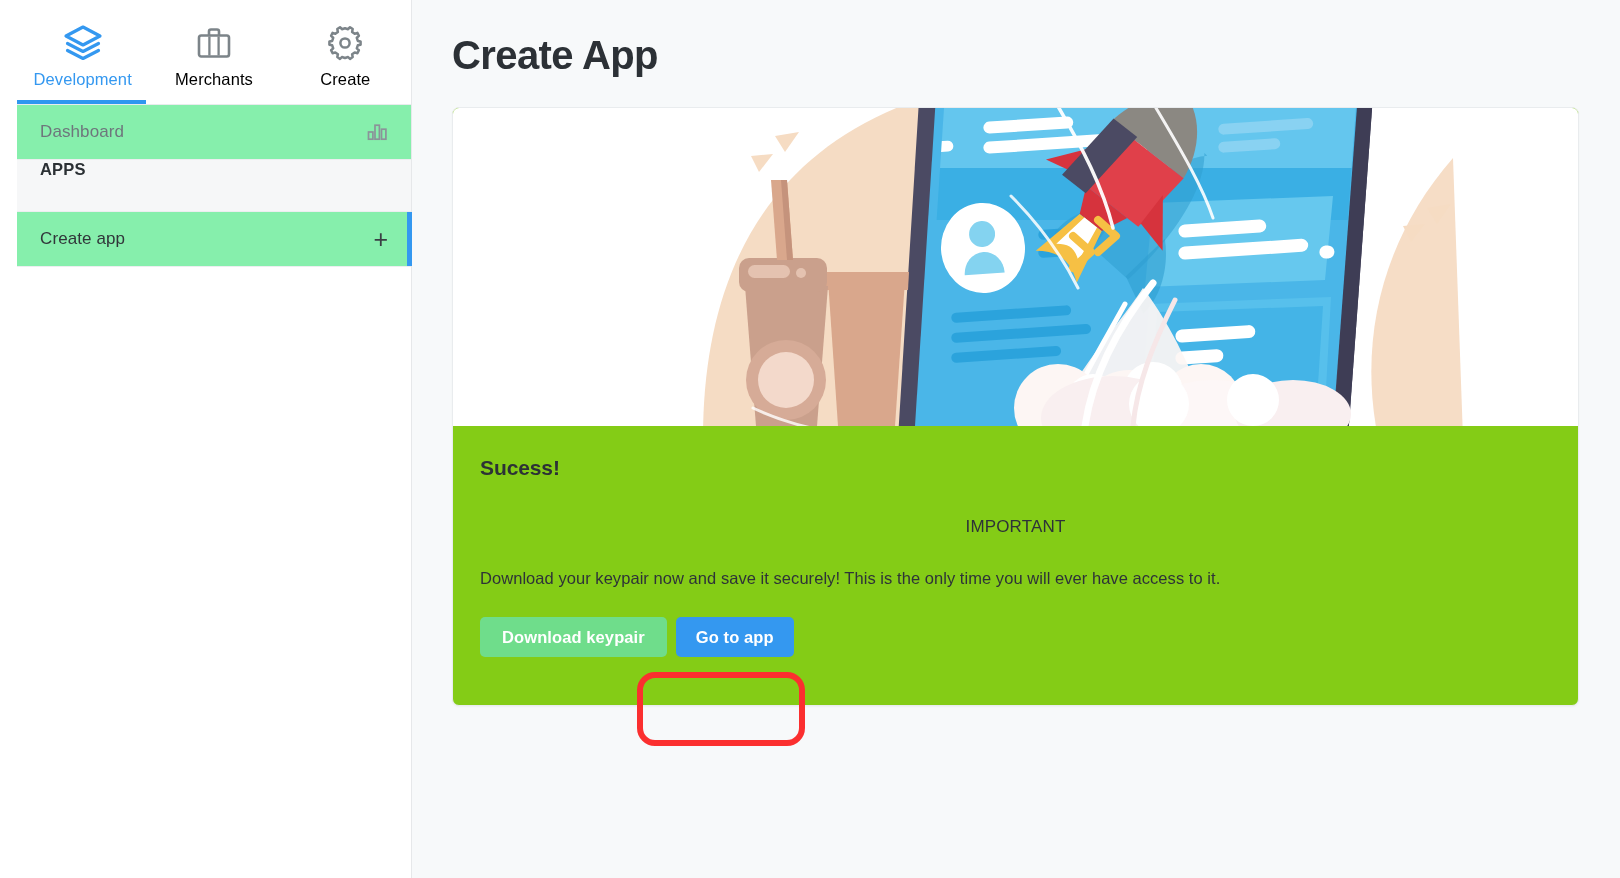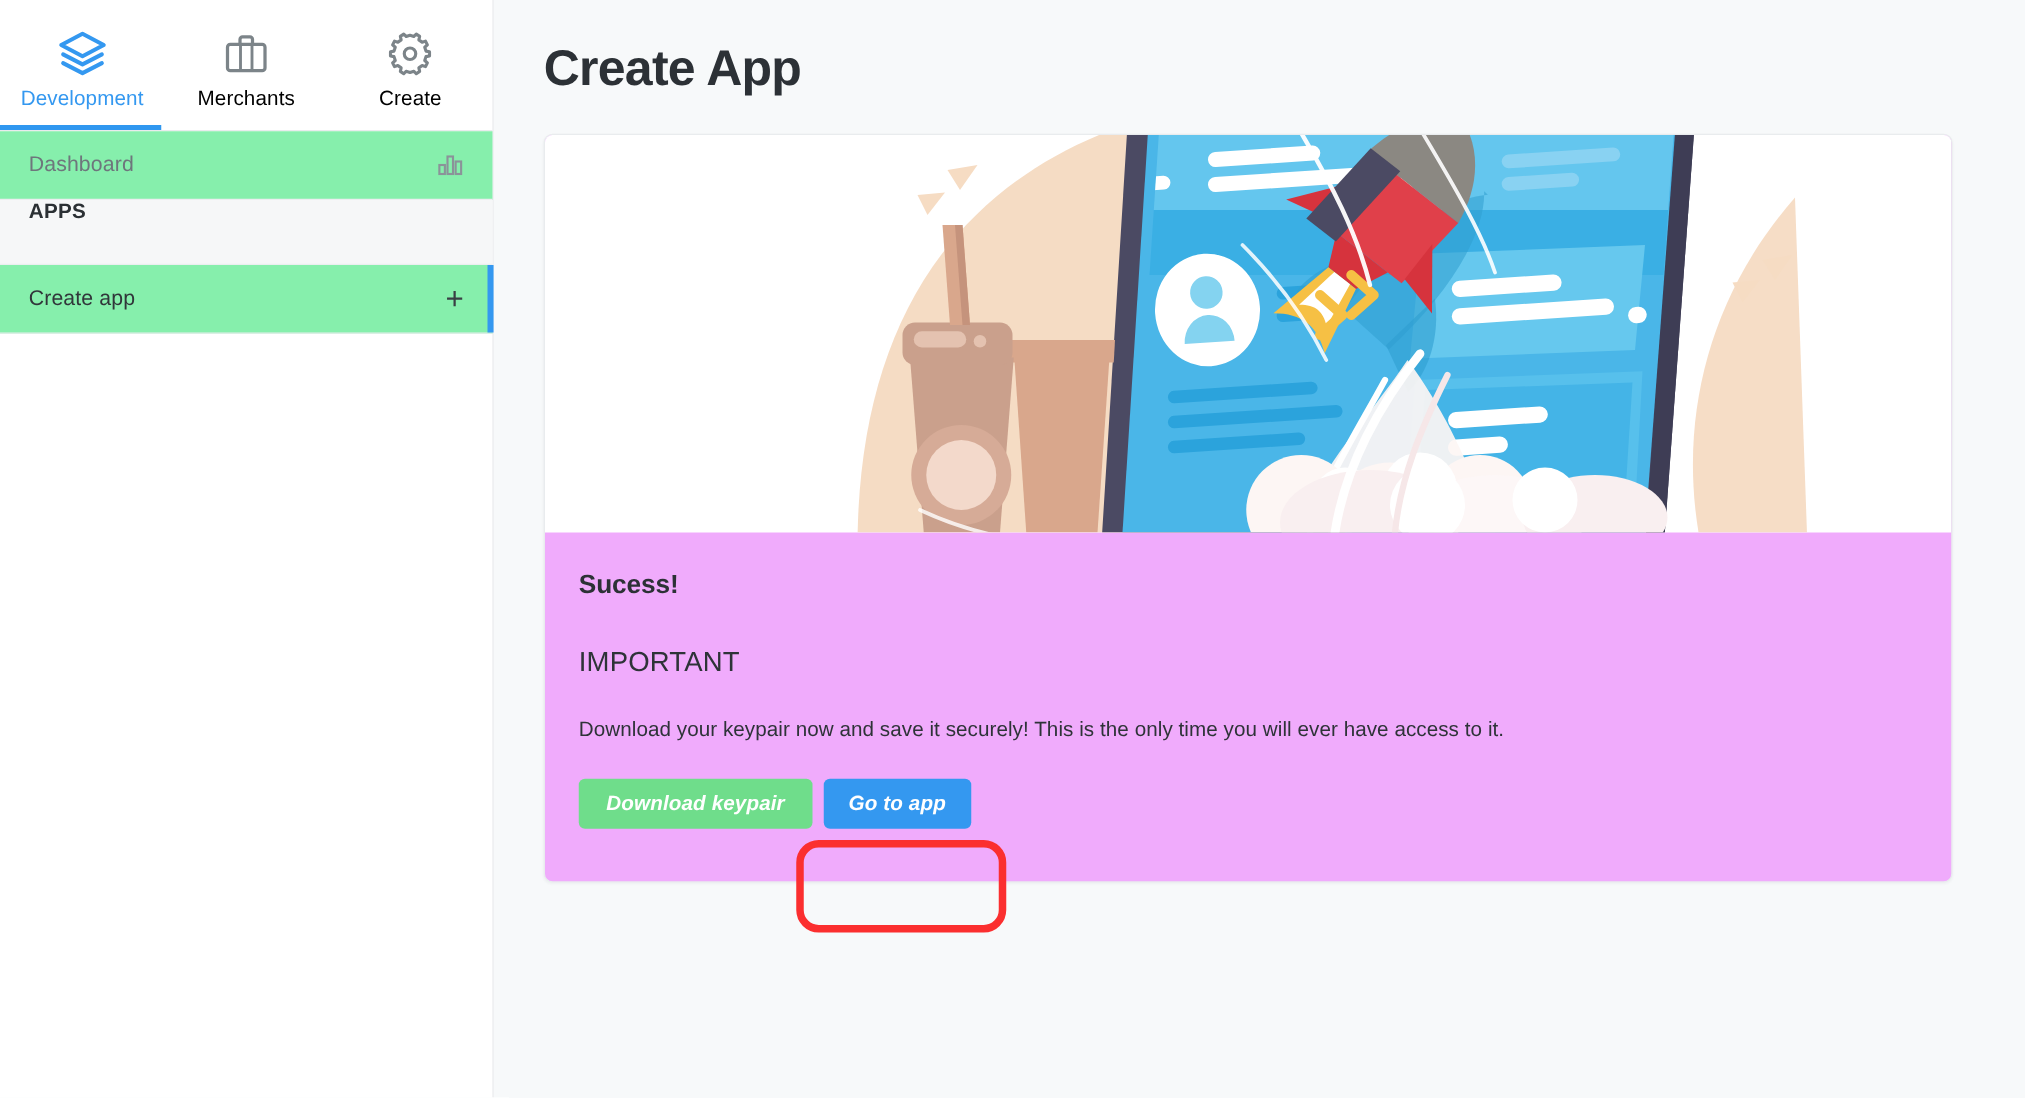--- a/index.html
+++ b/index.html
@@ -10,20 +10,21 @@
     overflow: hidden;
     font-family: "Liberation Sans", sans-serif;
     background: #ffffff;
     -webkit-font-smoothing: antialiased;
   }
   .app {
     position: relative;
     width: 1620px;
     height: 675px;
     display: flex;
+    padding-left: 17px;
   }
 
   
   .sidebar {
     width: 395px;
     height: 878px;
     background: #ffffff;
     border-right: 1px solid #e6e8ea;
     flex: 0 0 395px;
     position: relative;
@@ -135,21 +136,21 @@
   }
   .page-sub {
     font-size: 17px;
     color: #868e95;
     margin-top: 13px;
     letter-spacing: 0.05px;
   }
 
   .card {
     margin-top: 31px;
-    background: #f0abfc;
+    background: #84cc16;
     border: 1px solid #e9ecee;
     border-radius: 7px;
     box-shadow: 0 1px 2px rgba(30,40,50,0.045);
     width: 1127px;
     height: 599px;
     overflow: hidden;
     position: relative;
   }
 
   
@@ -164,24 +165,25 @@
 
   
   .card-body { padding: 30px 27px 0 27px; }
   .success-h {
     font-size: 21px;
     font-weight: 700;
     color: #2c3136;
     letter-spacing: -0.1px;
   }
   .important-h {
-    font-size: 22px;
+    font-size: 17px;
     color: #2e3338;
     margin-top: 37px;
     letter-spacing: 0.15px;
+    text-align: center;
   }
   .body-p {
     font-size: 16.5px;
     color: #2e3338;
     margin-top: 7px;
     letter-spacing: 0.05px;
   }
   .body-p.second { margin-top: 32px; }
 
   .btn-row {
@@ -196,21 +198,20 @@
     font-size: 16.5px;
     font-weight: 700;
     color: #ffffff;
     cursor: pointer;
     height: 40px;
     display: inline-flex;
     align-items: center;
     justify-content: center;
     font-family: "Liberation Sans", sans-serif;
     letter-spacing: 0.1px;
-    font-style: italic;
   }
   .btn-download { background: #6fdd8b; padding: 0 22px; }
   .btn-goto { background: #3498f0; padding: 0 20px; }
 
   
   .annotation {
     position: absolute;
     left: 637px;
     top: 672px;
     width: 168px;

